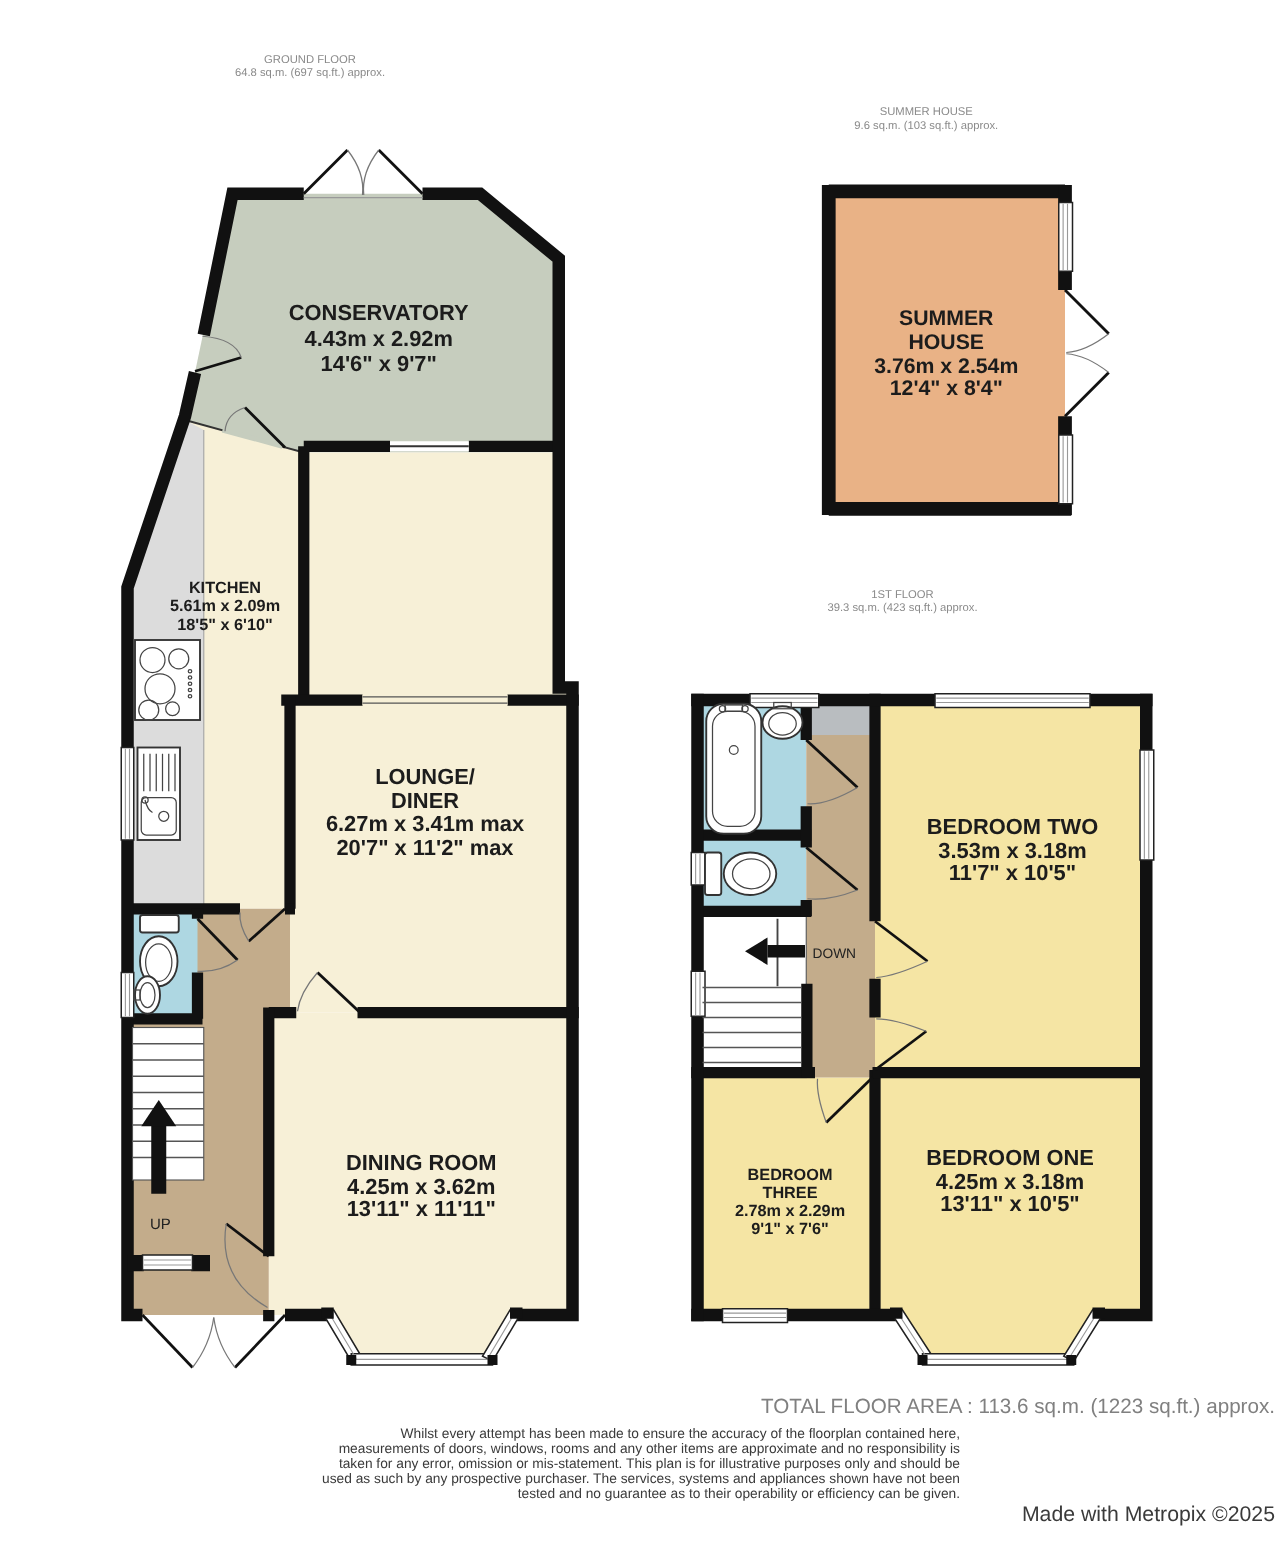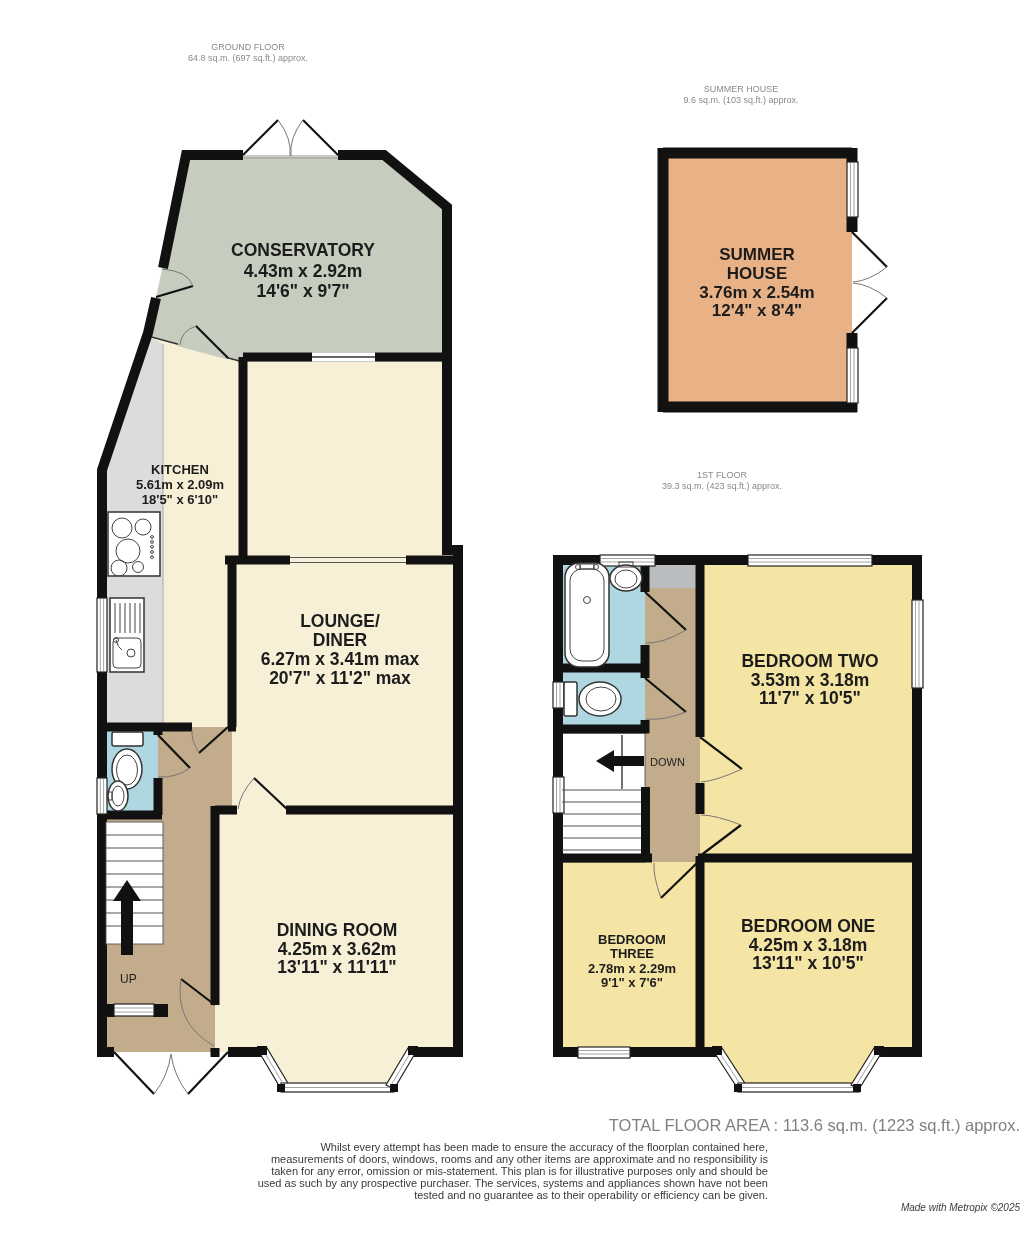--- a/index.html
+++ b/index.html
@@ -20,21 +20,21 @@
   .leaf{stroke:#111;stroke-width:2.2;fill:none;}
   .arc{stroke:#777;stroke-width:1;fill:none;}
   .win{fill:#ffffff;stroke:#222;stroke-width:1.2;}
   .winline{stroke:#999;stroke-width:0.9;fill:none;}
   .fixture{fill:#ffffff;stroke:#333;stroke-width:1.5;}
   .fixthin{fill:none;stroke:#444;stroke-width:1;}
   .tread{stroke:#555;stroke-width:1.2;}
   #footer{position:absolute;left:0;top:1116px;width:100%;text-align:right;}
   #footer .total{font-size:16.5px;color:#808080;margin:0 0 7px 0;}
   #footer .disclaimer{width:516px;margin:0 auto;font-size:11px;line-height:1.08;color:#3a3a3a;}
-  #footer .credit{font-size:10px;color:#3a3a3a;margin-top:1px;font-style:italic;}
+  #footer .credit{font-size:17px;color:#3a3a3a;margin-top:1px;}
 </style>
 </head>
 <body>
 
 <div id="canvas">
 <svg id="plan" width="1020" height="1239" viewBox="0 0 1020 1239">
 
   <g>
 
     <polygon fill="#c6cdbe" points="186,155 384,155 447,207 447,362 243,362 148,336"></polygon>

